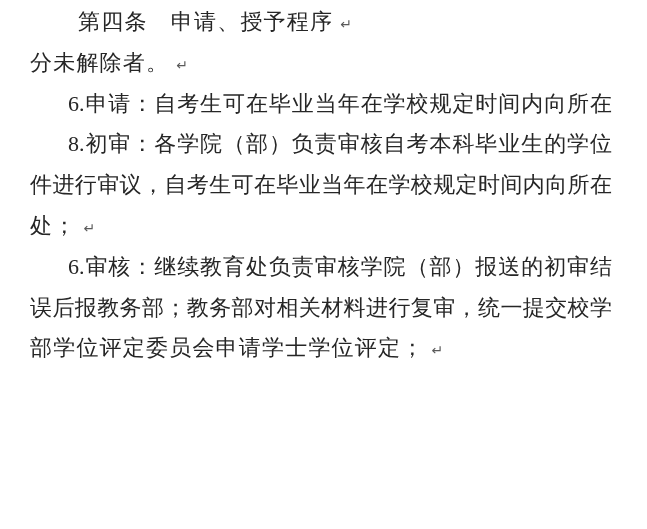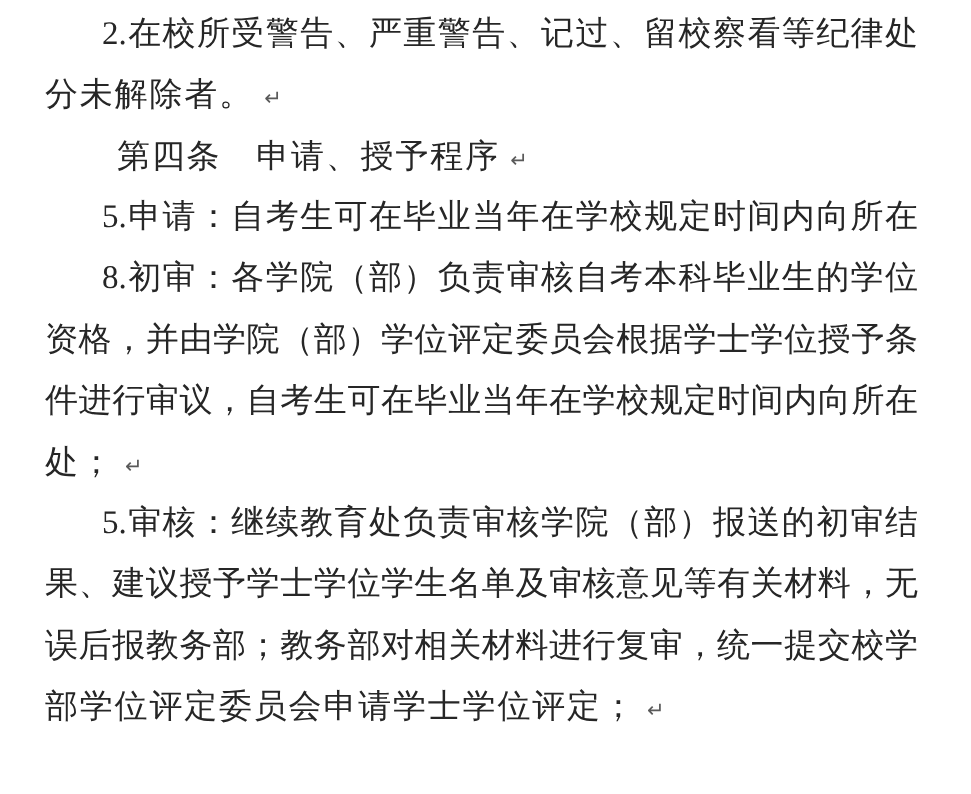--- a/index.html
+++ b/index.html
@@ -42,60 +42,51 @@
     margin-left: 7px;
     letter-spacing: 0;
     vertical-align: baseline;
   }
 </style>
 </head>
 <body>
 
 <div class="page">
 
-  <div class="ln justify ind-num">
-    <span class="t">2.在校所受警告、严重警告、记过、留校察看等纪律处</span>
+
+  <div class="ln ind-title">
+    <span class="t">第四条　申请、授予程序</span><span class="mark">↵</span>
   </div>
 
   <div class="ln">
     <span class="t">分未解除者。</span><span class="mark">↵</span>
   </div>
 
-  <div class="ln ind-title">
-    <span class="t">第四条　申请、授予程序</span><span class="mark">↵</span>
-  </div>
-
   <div class="ln justify ind-num">
-    <span class="t">5.申请：自考生可在毕业当年在学校规定时间内向所在</span>
+    <span class="t">6.申请：自考生可在毕业当年在学校规定时间内向所在</span>
   </div>
 
 
   <div class="ln justify ind-num">
     <span class="t">8.初审：各学院（部）负责审核自考本科毕业生的学位</span>
   </div>
 
-  <div class="ln justify">
-    <span class="t">资格，并由学院（部）学位评定委员会根据学士学位授予条</span>
-  </div>
 
   <div class="ln justify">
     <span class="t">件进行审议，自考生可在毕业当年在学校规定时间内向所在</span>
   </div>
 
   <div class="ln">
     <span class="t">处；</span><span class="mark">↵</span>
   </div>
 
   <div class="ln justify ind-num">
-    <span class="t">5.审核：继续教育处负责审核学院（部）报送的初审结</span>
+    <span class="t">6.审核：继续教育处负责审核学院（部）报送的初审结</span>
   </div>
 
-  <div class="ln justify">
-    <span class="t">果、建议授予学士学位学生名单及审核意见等有关材料，无</span>
-  </div>
 
   <div class="ln justify">
     <span class="t">误后报教务部；教务部对相关材料进行复审，统一提交校学</span>
   </div>
 
   <div class="ln">
     <span class="t">部学位评定委员会申请学士学位评定；</span><span class="mark">↵</span>
   </div>
 
 </div>

